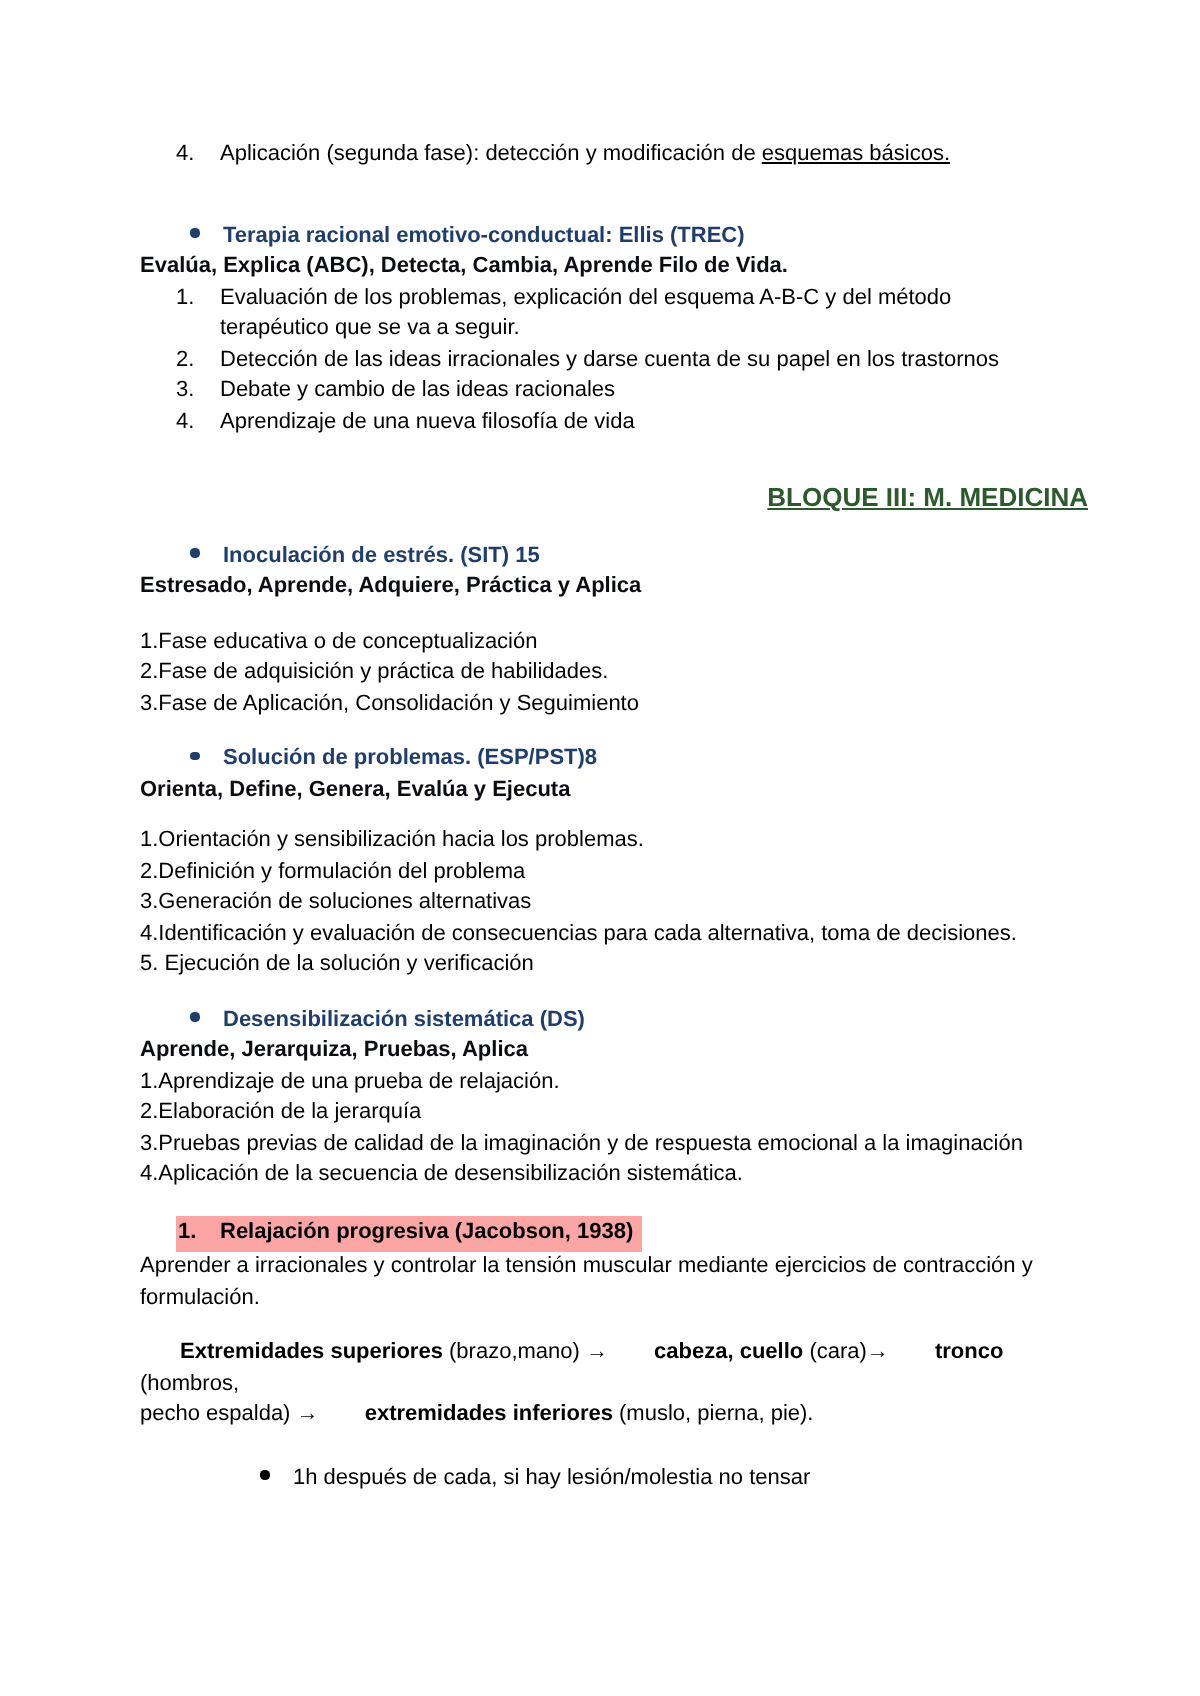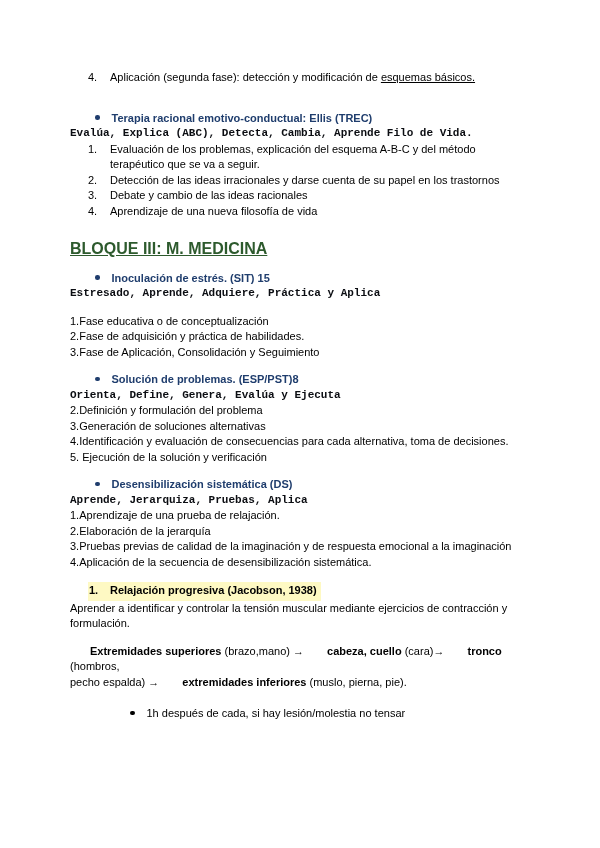--- a/index.html
+++ b/index.html
@@ -38,36 +38,37 @@
     width: 4.5px;
     height: 4.5px;
     border-radius: 50%;
     background: #1f3d6d;
     vertical-align: middle;
     margin-right: 12px;
     margin-top: -2px;
   }
   .dot.black { background: #000000; }
 
-  .subhead { font-weight: bold; color: #0b0d12; font-family: Liberation Mono, monospace; }
+  .subhead { font-weight: bold; color: #0b0d12; }
 
   .bloque {
     font-weight: bold;
-    font-size: 16px;
+    font-size: 13px;
     color: #2d5a2d;
     text-decoration: underline;
+    text-align: right;
   }
 
   .plain-line { display: block; }
 
   
   .hl-item { margin-left: 18px; }
   .hl-item .hl {
     display: inline-block;
-    background: #fef9c3;
+    background: #fca5a5;
     font-weight: bold;
     padding: 1px 4px 2px 1px;
   }
   .hl-item .hl .num { display: inline-block; width: 21px; }
 
   .para .ln { display: block; }
   .b { font-weight: bold; margin-left: 20px; }
 
   
   .note-bullet { margin-left: 60px; }
@@ -130,40 +131,41 @@
   </div>
   <div class="subhead">Estresado, Aprende, Adquiere, Práctica y Aplica</div>
   <div class="plain-line mt12">1.Fase educativa o de conceptualización</div>
   <div class="plain-line">2.Fase de adquisición y práctica de habilidades.</div>
   <div class="plain-line">3.Fase de Aplicación, Consolidación y Seguimiento</div>
 
   <div class="bullet-h mt12">
     <span class="dot"></span><span>Solución de problemas. (ESP/PST)8</span>
   </div>
   <div class="subhead">Orienta, Define, Genera, Evalúa y Ejecuta</div>
+  <div class="plain-line mt10">1.Orientación y sensibilización hacia los problemas.</div>
   <div class="plain-line">2.Definición y formulación del problema</div>
   <div class="plain-line">3.Generación de soluciones alternativas</div>
   <div class="plain-line">4.Identificación y evaluación de consecuencias para cada alternativa, toma de decisiones.</div>
   <div class="plain-line">5. Ejecución de la solución y verificación</div>
 
   <div class="bullet-h mt12">
     <span class="dot"></span><span>Desensibilización sistemática (DS)</span>
   </div>
   <div class="subhead">Aprende, Jerarquiza, Pruebas, Aplica</div>
   <div class="plain-line">1.Aprendizaje de una prueba de relajación.</div>
   <div class="plain-line">2.Elaboración de la jerarquía</div>
   <div class="plain-line">3.Pruebas previas de calidad de la imaginación y de respuesta emocional a la imaginación</div>
   <div class="plain-line">4.Aplicación de la secuencia de desensibilización sistemática.</div>
 
 
   <div class="hl-item mt12">
     <span class="hl"><span class="num">1.</span><span>Relajación progresiva (Jacobson, 1938)</span></span>
   </div>
   <div class="para">
-    <span class="ln">Aprender a identificar y controlar la tensión muscular mediante ejercicios de contracción y</span>
+    <span class="ln">Aprender a irracionales y controlar la tensión muscular mediante ejercicios de contracción y</span>
     <span class="ln">formulación.</span>
   </div>
 
   <div class="para mt12">
     <span class="ln"><span class="b">Extremidades superiores </span><span>(brazo,mano) → </span><span class="b">cabeza, cuello</span><span> (cara)→ </span><span class="b">tronco </span><span>(hombros,</span></span>
     <span class="ln"><span>pecho espalda) → </span><span class="b">extremidades inferiores </span><span>(muslo, pierna, pie).</span></span>
   </div>
 
   <div class="note-bullet mt16">
     <span class="dot black"></span><span>1h después de cada, si hay lesión/molestia no tensar</span>

